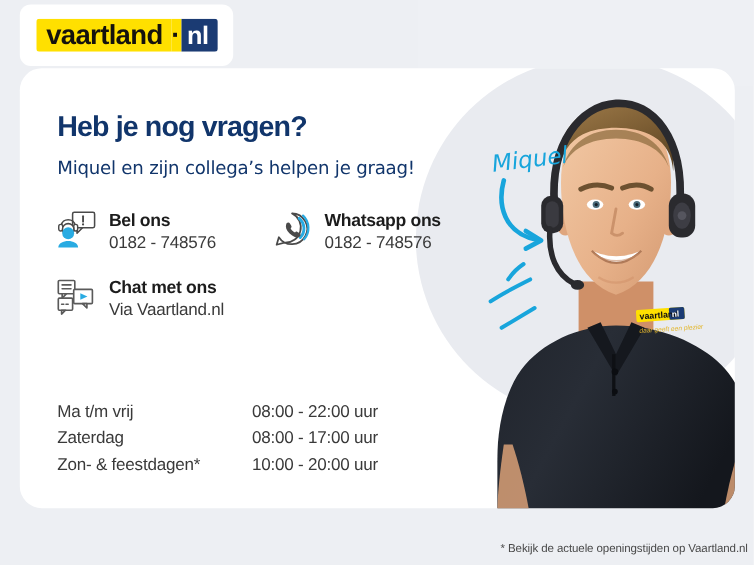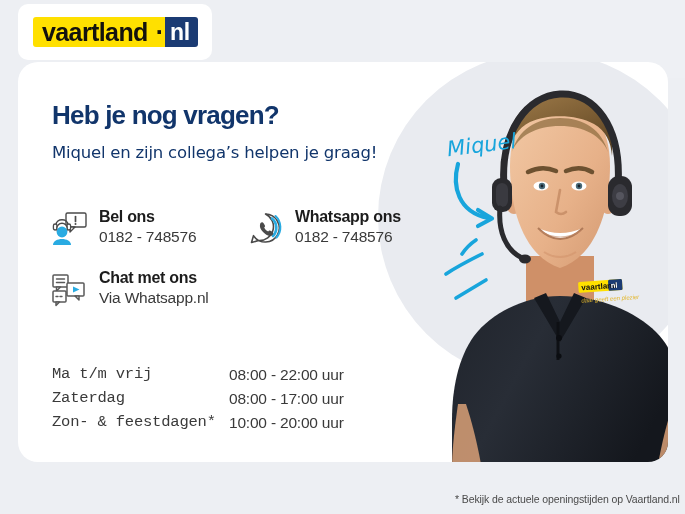--- a/index.html
+++ b/index.html
@@ -106,23 +106,22 @@
     color: #11356b;
     font-family: "DejaVu Sans", sans-serif;
     letter-spacing: -0.2px;
     white-space: nowrap;
   }
 
   
   .contact {
     position: absolute;
     display: flex;
-    align-items: flex-end;
+    align-items: flex-start;
     gap: 11px;
-    margin-top: 16px;
   }
   .contact .icon { flex: 0 0 auto; width: 38px; height: 38px; }
   .contact .txt { padding-top: 1px; }
   .contact .c-title {
     font-size: 16px;
     font-weight: bold;
     color: #1c1c1c;
     letter-spacing: -0.3px;
     white-space: nowrap;
     line-height: 1.25;
@@ -155,21 +154,21 @@
     border-collapse: collapse;
   }
   .hours-table td {
     font-size: 15.5px;
     color: #3a3a3a;
     letter-spacing: -0.2px;
     padding: 0 0 7px 0;
     white-space: nowrap;
     line-height: 1.1;
   }
-  .hours-table td.day   { width: 177px; font-family: Liberation Mono, monospace; }
+  .hours-table td.day   { width: 177px; }
   .hours-table td.time  { }
 
   
   .footnote {
     position: absolute;
     left: 455px; top: 481px;
     font-size: 10.5px;
     color: #4a4a4a;
     letter-spacing: -0.1px;
     white-space: nowrap;
@@ -365,21 +364,21 @@
         <rect x="17" y="12" width="17" height="13" rx="1" fill="#ffffff" stroke="#5a5a5a" stroke-width="1.5"></rect>
         <path d="M29 25 L29 29 L25 25 Z" fill="#ffffff" stroke="#5a5a5a" stroke-width="1.5" stroke-linejoin="round"></path>
         <path d="M23 15.5 L29.5 18.5 L23 21.5 Z" fill="#29abe2"></path>
         <rect x="3" y="20" width="13" height="11" rx="1" fill="#ffffff" stroke="#5a5a5a" stroke-width="1.5"></rect>
         <path d="M6 31 L6 34.5 L9.5 31 Z" fill="#ffffff" stroke="#5a5a5a" stroke-width="1.5" stroke-linejoin="round"></path>
         <line x1="6" y1="25.5" x2="12.5" y2="25.5" stroke="#5a5a5a" stroke-width="1.4" stroke-linecap="round" stroke-dasharray="2 2"></line>
       </svg>
     </span>
     <span class="txt">
       <span class="c-title">Chat met ons</span><br>
-      <span class="c-sub">Via Whatsapp.nl</span>
+      <span class="c-sub">Via Vaartland.nl</span>
     </span>
   </div>
 
   <table class="hours-table">
     <tbody>
       <tr>
         <td class="day">Ma t/m vrij</td>
         <td class="time">08:00 - 22:00 uur</td>
       </tr>
       <tr>

